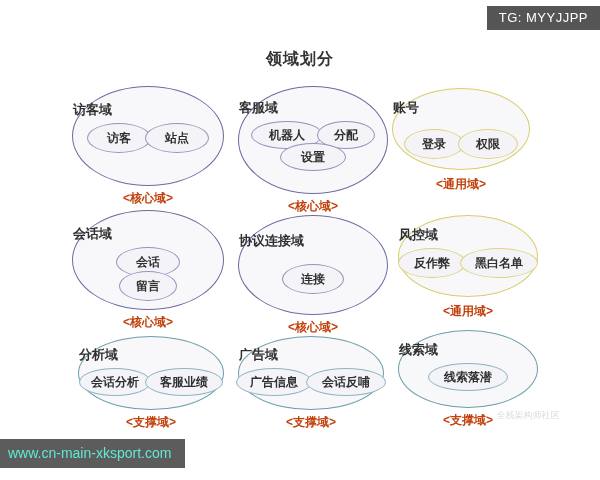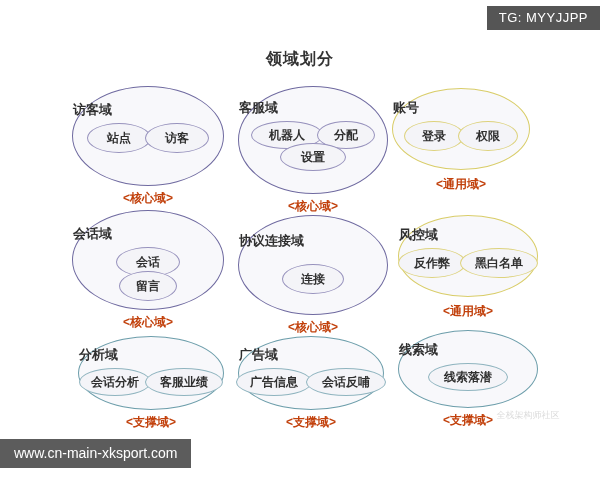--- a/index.html
+++ b/index.html
@@ -35,23 +35,23 @@
     line-height: 1;
     white-space: nowrap;
   }
 
   
   .url-badge {
     position: absolute;
     left: 0;
     bottom: 12px;
     background: #5c5c5c;
-    color: #ffffff;
+    color: #5eead4;
     font-size: 14px;
-    padding: 7px 14px 8px 14px;
+    padding: 7px 14px 8px 8px;
     line-height: 1;
     white-space: nowrap;
   }
 
   
   .chart-title {
     position: absolute;
     left: 0;
     top: 49px;
     width: 600px;
@@ -146,22 +146,22 @@
 
   <div class="tg-badge">TG: MYYJJPP</div>
 
   <div class="chart-title">领域划分</div>
 
   <div id="domains-layer">
       <div class="domain" style="left: 72px; top: 86px; width: 152px; height: 130px;">
         <div class="outer purple" style="width: 152px; height: 100px; padding-top: 14px;">
           <div class="domain-title">访客域</div>
           <div class="sub-row" style="margin-top: 4px;">
+            <div class="sub purple" style="width: 64px; height: 30px; margin: 0px -3px;">访客</div>
             <div class="sub purple" style="width: 64px; height: 30px; margin: 0px -3px;">站点</div>
-            <div class="sub purple" style="width: 64px; height: 30px; margin: 0px -3px;">访客</div>
           </div>
         </div>
         <div class="domain-tag" style="top: 104px;">&lt;核心域&gt;</div>
       </div>
       <div class="domain" style="left: 238px; top: 86px; width: 150px; height: 138px;">
         <div class="outer purple" style="width: 150px; height: 108px; padding-top: 12px;">
           <div class="domain-title">客服域</div>
           <div class="sub-row" style="margin-top: 4px;">
             <div class="sub purple" style="width: 72px; height: 28px; margin: 0px -3px;">机器人</div>
             <div class="sub purple" style="width: 58px; height: 28px; margin: 0px -3px;">分配</div>
@@ -169,21 +169,21 @@
           <div class="sub-row" style="margin-top: -6px;">
             <div class="sub purple" style="width: 66px; height: 28px; margin: 0px -3px;">设置</div>
           </div>
         </div>
         <div class="domain-tag" style="top: 112px;">&lt;核心域&gt;</div>
       </div>
       <div class="domain" style="left: 392px; top: 88px; width: 138px; height: 112px;">
         <div class="outer gold" style="width: 138px; height: 82px; padding-top: 10px;">
           <div class="domain-title">账号</div>
           <div class="sub-row" style="margin-top: 4px;">
-            <div class="sub gold" style="width: 60px; height: 30px; margin: 0px -3px;">登录</div>
+            <div class="sub gold" style="width: 60px; height: 30px; margin: 8px -3px;">登录</div>
             <div class="sub gold" style="width: 60px; height: 30px; margin: 0px -3px;">权限</div>
           </div>
         </div>
         <div class="domain-tag" style="top: 88px;">&lt;通用域&gt;</div>
       </div>
       <div class="domain" style="left: 72px; top: 210px; width: 152px; height: 130px;">
         <div class="outer purple" style="width: 152px; height: 100px; padding-top: 14px;">
           <div class="domain-title">会话域</div>
           <div class="sub-row" style="margin-top: 4px;">
             <div class="sub purple" style="width: 64px; height: 30px; margin: 0px -3px;">会话</div>

